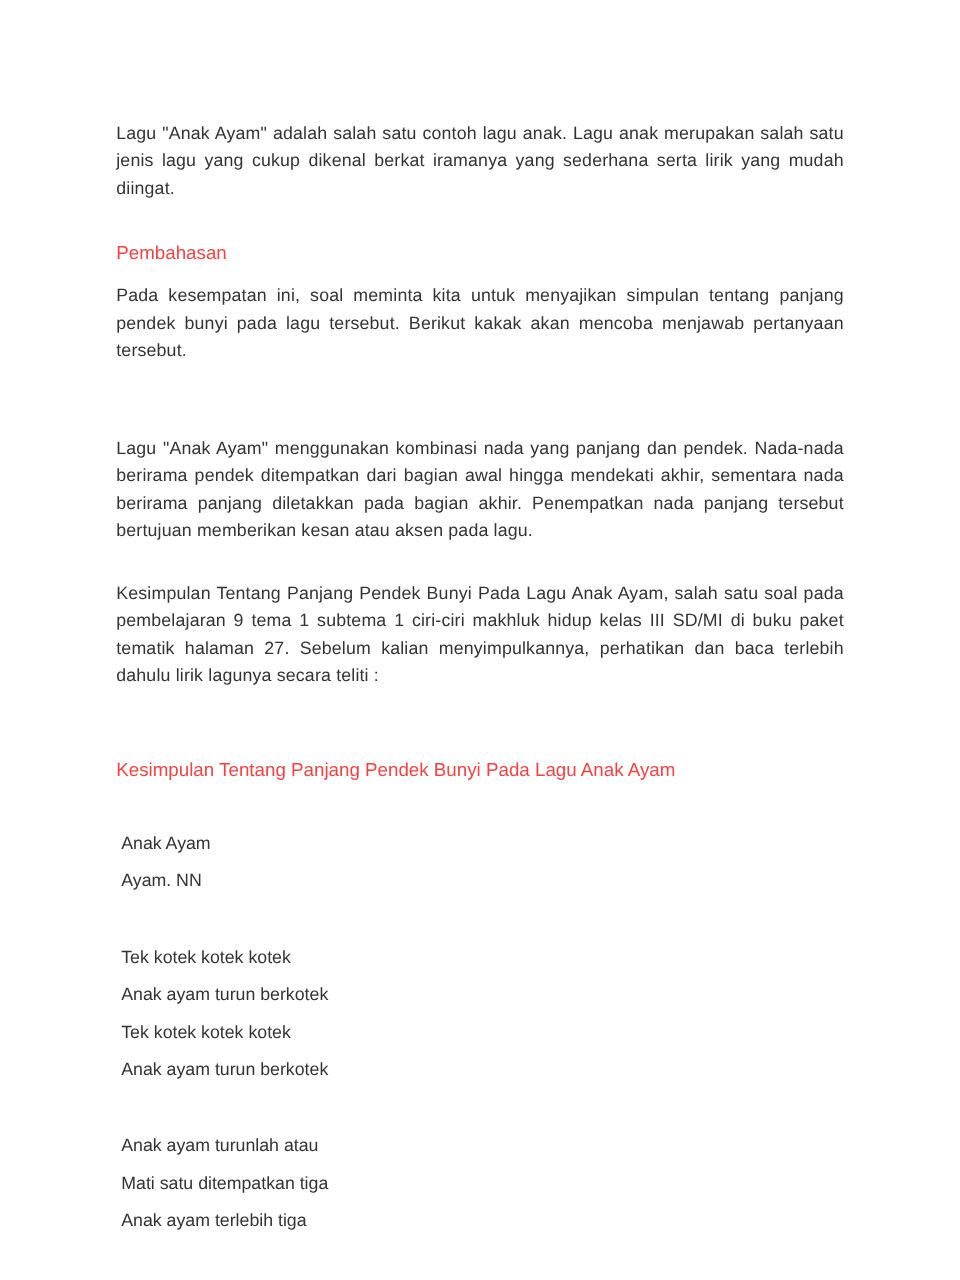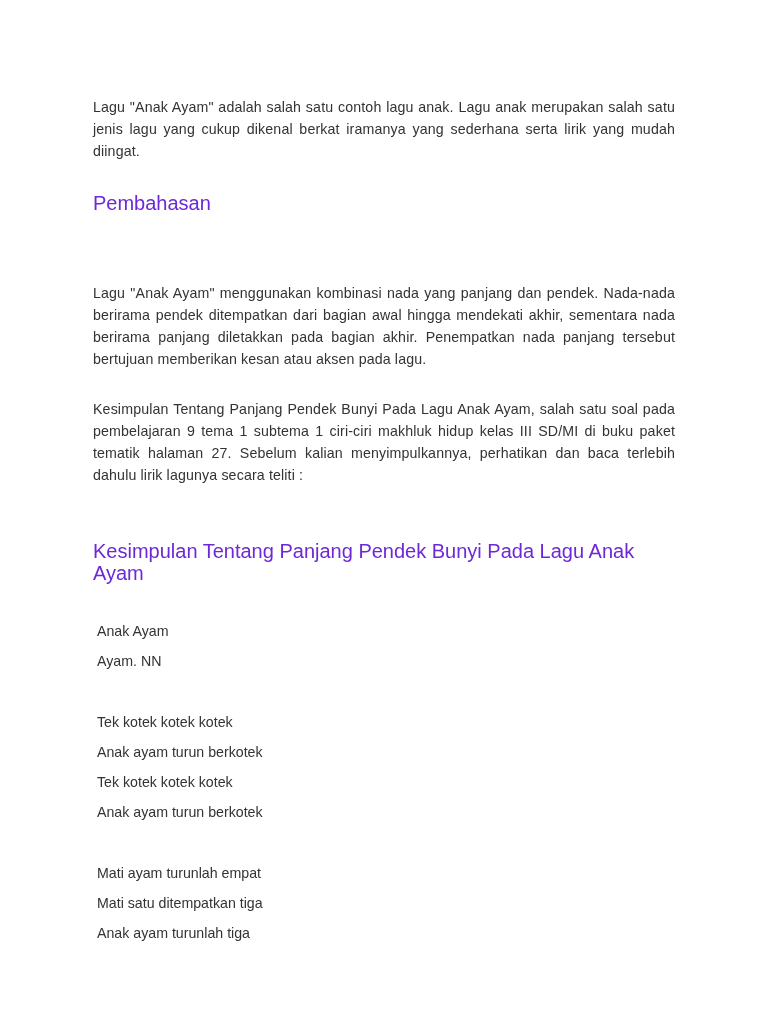--- a/index.html
+++ b/index.html
@@ -35,24 +35,24 @@
     font-size: 14.2px;
     line-height: 22px;
     text-align: justify;
     text-justify: inter-word;
     color: #333333;
     margin: 0;
     letter-spacing: 0.01em;
   }
 
   .heading {
-    font-size: 20px;
+    font-size: 15px;
     line-height: 22px;
     text-align: left;
-    color: #6d28d9;
+    color: #ef4444;
     margin: 0;
   }
 
   .lyric-line {
     font-size: 14.2px;
     line-height: 26px;
     text-align: left;
     color: #333333;
     margin: 4px;
     white-space: nowrap;
@@ -78,20 +78,21 @@
   <div class="content">
 
     <p class="para">Lagu "Anak Ayam" adalah salah satu contoh lagu anak. Lagu anak merupakan salah satu jenis lagu yang cukup dikenal berkat iramanya yang sederhana serta lirik yang mudah diingat.</p>
 
     <div class="gap-intro-pembahasan"></div>
 
     <p class="heading">Pembahasan</p>
 
     <div class="gap-pembahasan-body"></div>
 
+    <p class="para">Pada kesempatan ini, soal meminta kita untuk menyajikan simpulan tentang panjang pendek bunyi pada lagu tersebut. Berikut kakak akan mencoba menjawab pertanyaan tersebut.</p>
 
     <div class="gap-body-simpulan"></div>
 
 
     <div class="gap-simpulan-body"></div>
 
     <p class="para">Lagu "Anak Ayam" menggunakan kombinasi nada yang panjang dan pendek. Nada-nada berirama pendek ditempatkan dari bagian awal hingga mendekati akhir, sementara nada berirama panjang diletakkan pada bagian akhir. Penempatkan nada panjang tersebut bertujuan memberikan kesan atau aksen pada lagu.</p>
 
     <div class="gap-body-kesimpulan"></div>
 
@@ -112,19 +113,19 @@
     <div class="lyrics-block">
       <p class="lyric-line">Tek kotek kotek kotek</p>
       <p class="lyric-line">Anak ayam turun berkotek</p>
       <p class="lyric-line">Tek kotek kotek kotek</p>
       <p class="lyric-line">Anak ayam turun berkotek</p>
     </div>
 
     <div class="gap-stanza"></div>
 
     <div class="lyrics-block">
-      <p class="lyric-line">Mati ayam turunlah empat</p>
+      <p class="lyric-line">Anak ayam turunlah atau</p>
       <p class="lyric-line">Mati satu ditempatkan tiga</p>
-      <p class="lyric-line">Anak ayam turunlah tiga</p>
+      <p class="lyric-line">Anak ayam terlebih tiga</p>
     </div>
 
   </div>
 </div>
 
 </body></html>

